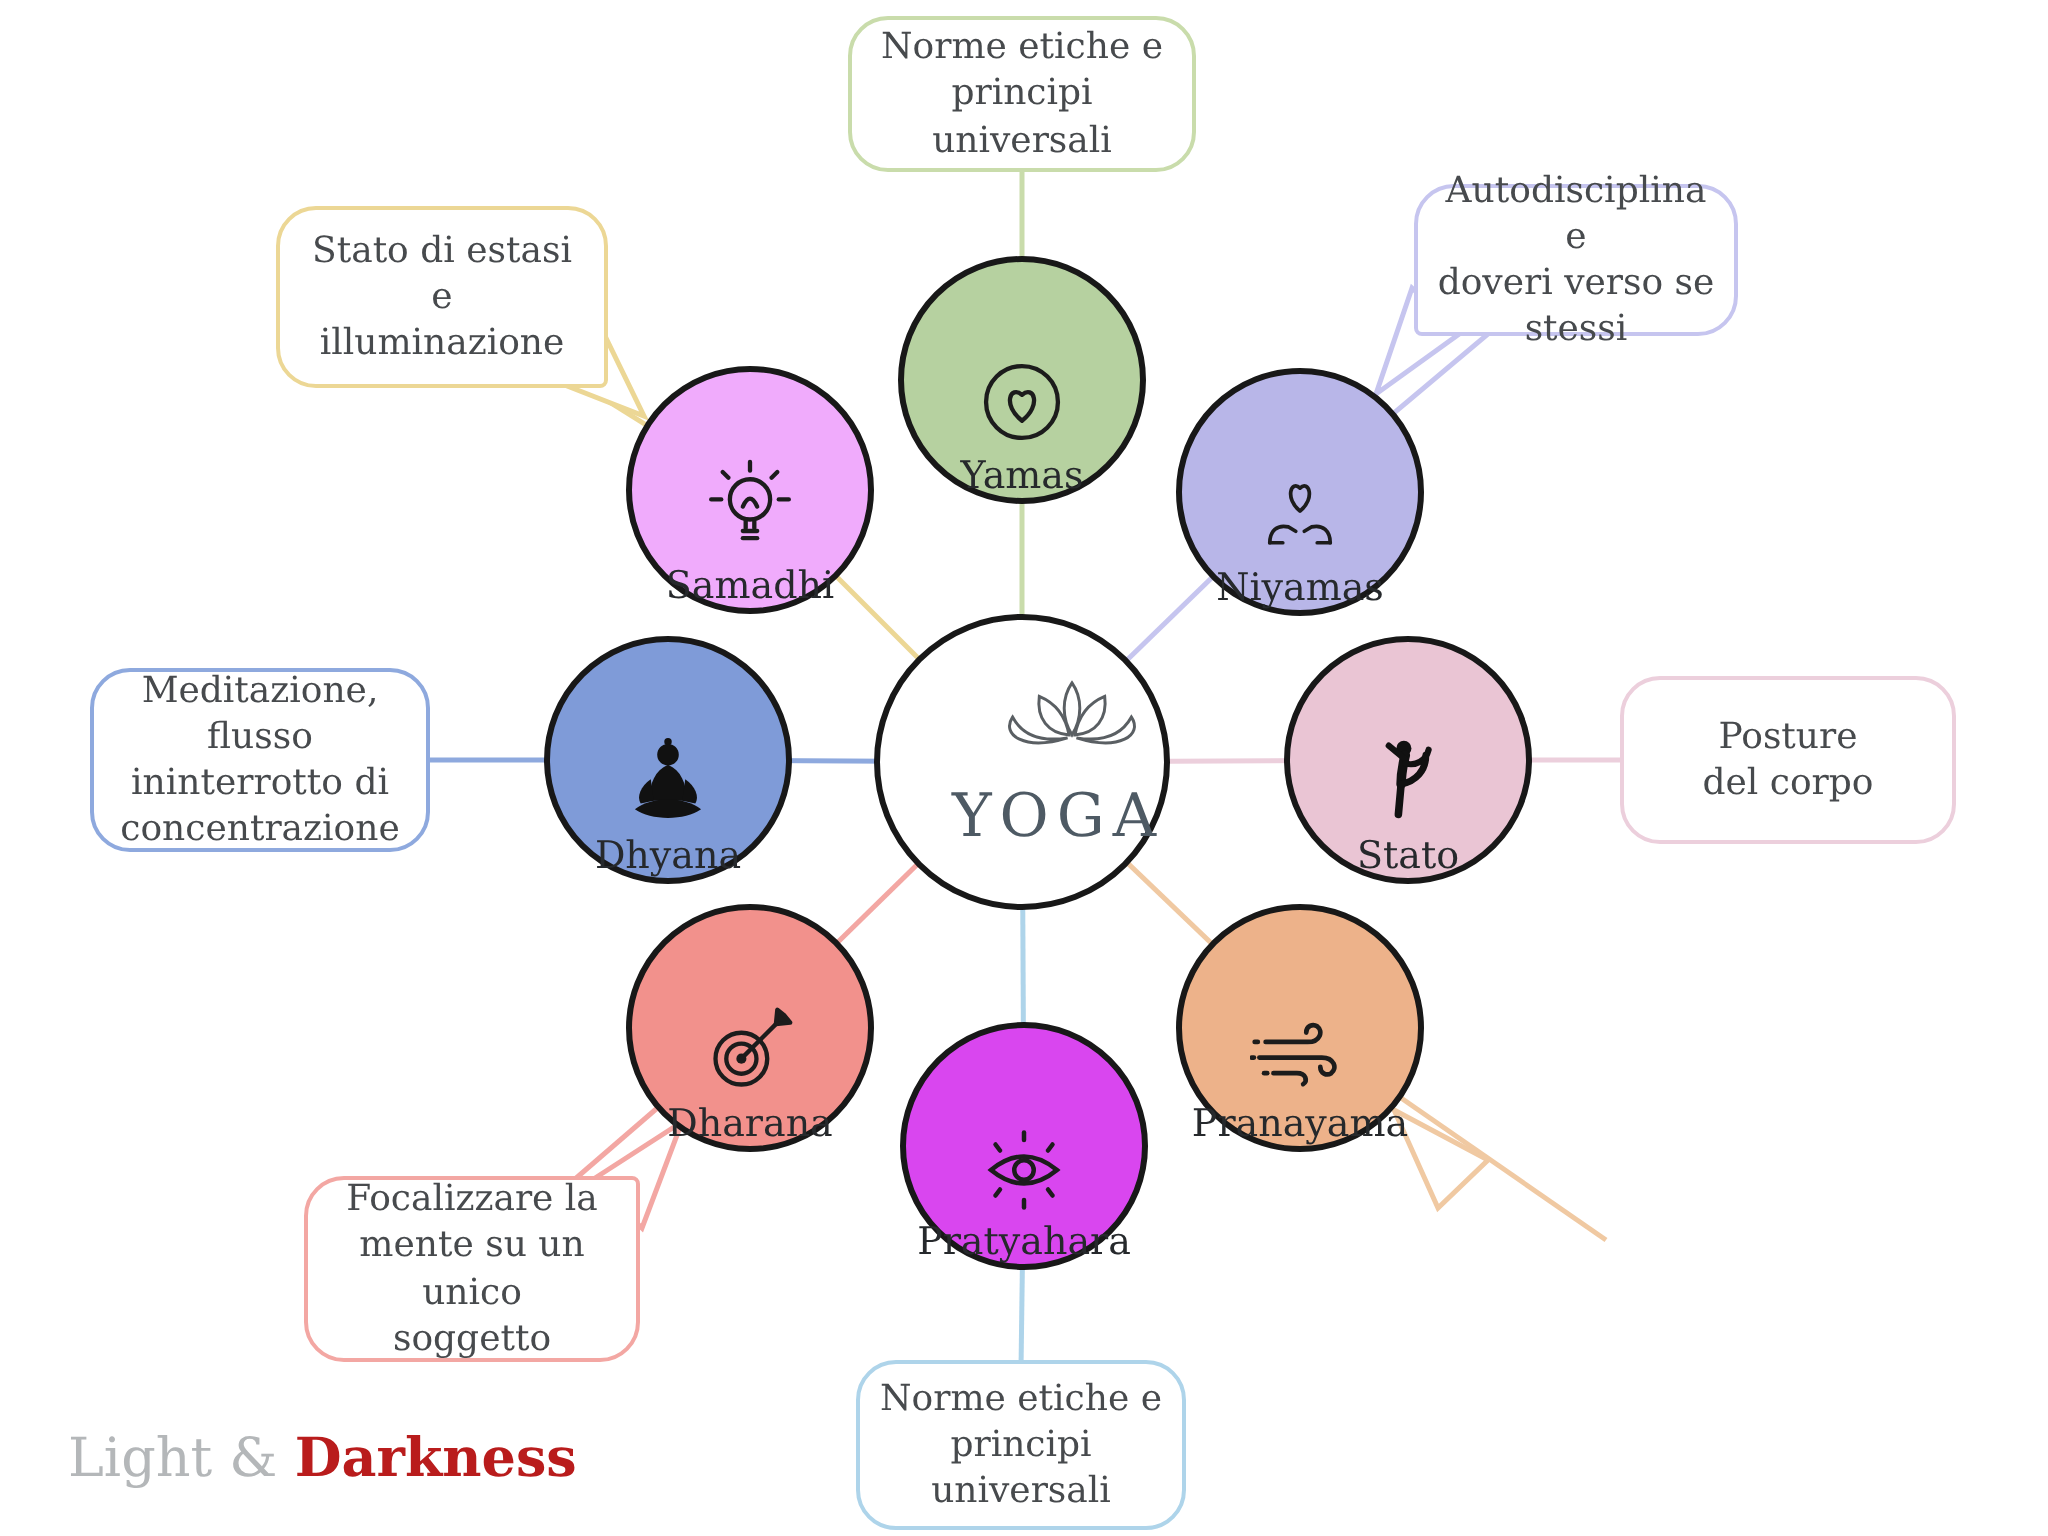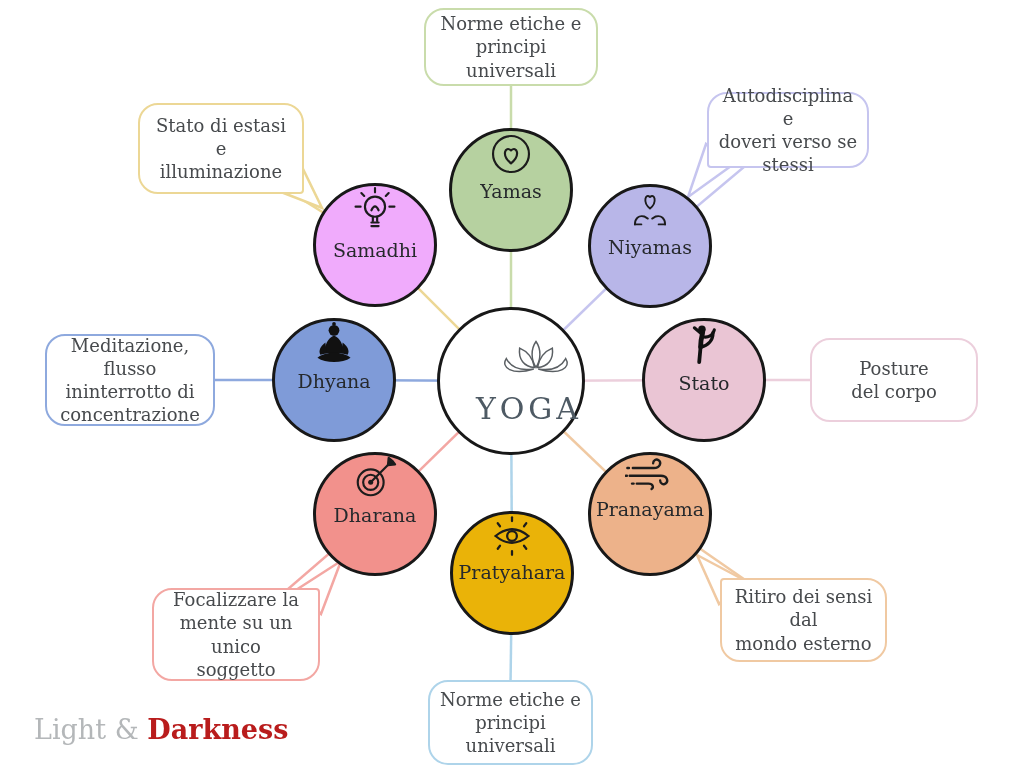--- a/index.html
+++ b/index.html
@@ -10,21 +10,21 @@
     position:relative; overflow:hidden;
   }
   .canvas { position:absolute; inset:0; width:1024px; height:768px; }
   svg.connectors { position:absolute; left:0; top:0; z-index:0; }
 
   
   .node {
     position:absolute; z-index:2;
     width:124px; height:124px; box-sizing:border-box;
     border:3px solid #181818; border-radius:50%;
-    display:flex; flex-direction:column; align-items:center; justify-content:flex-start;
+    display:flex; flex-direction:column; align-items:center; justify-content:flex-end;
     gap:3px;
   }
   .node .label { font-size:19px; color:#26292c; }
   .node .icon { display:flex; align-items:center; justify-content:center; }
 
   .n-yamas      { left:449px; top:128px; }
   .n-niyamas    { left:588px; top:184px; }
   .n-asana      { left:642px; top:318px; }
   .n-pranayama  { left:588px; top:452px; }
   .n-pratyahara { left:450px; top:511px; }
@@ -152,21 +152,21 @@
         <path d="M6,25 H46 C54,25 56,32 52,35 C49,37 45,35 45,31"></path>
         <path d="M15,35 H30 C36,35 37,40 34,42"></path>
         <path d="M3,15 H5"></path>
         <path d="M1,25 H2.5"></path>
         <path d="M9,35 H11"></path>
       </svg>
     </span>
     <span class="label">Pranayama</span>
   </div>
 
-  <div class="node n-pratyahara" style="background-color: #eab308;">
+  <div class="node n-pratyahara" style="background-color: #d946ef;">
     <span class="icon">
       <svg width="48" height="44" viewBox="0 0 64 56" fill="none" stroke="#1c1c1c" stroke-width="3" stroke-linecap="round">
         <path d="M10,28 Q32,10 54,28 Q32,46 10,28 Z"></path>
         <circle cx="32" cy="28" r="6.5"></circle>
         <path d="M32,8 V3"></path>
         <path d="M13,11 L16,15"></path>
         <path d="M51,11 L48,15"></path>
         <path d="M32,48 V53"></path>
         <path d="M13,45 L16,41"></path>
         <path d="M51,45 L48,41"></path>
@@ -226,24 +226,20 @@
   </div>
   <div class="callout co-niyamas" style="border-color: rgb(198, 197, 239);">
     <span>Autodisciplina e
 doveri verso se
 stessi</span>
   </div>
   <div class="callout co-asana" style="border-color: rgb(236, 207, 220);">
     <span>Posture
 del corpo</span>
   </div>
-  <div class="callout co-pranayama" style="border-color: rgb(240, 201, 162);">
-    <span>Ritiro dei sensi dal
-mondo esterno</span>
-  </div>
   <div class="callout co-pratyahara" style="border-color: rgb(174, 212, 234);">
     <span>Norme etiche e
 principi universali</span>
   </div>
   <div class="callout co-dharana" style="border-color: rgb(243, 167, 163);">
     <span>Focalizzare la
 mente su un unico
 soggetto</span>
   </div>
   <div class="callout co-dhyana" style="border-color: rgb(142, 169, 222);">

